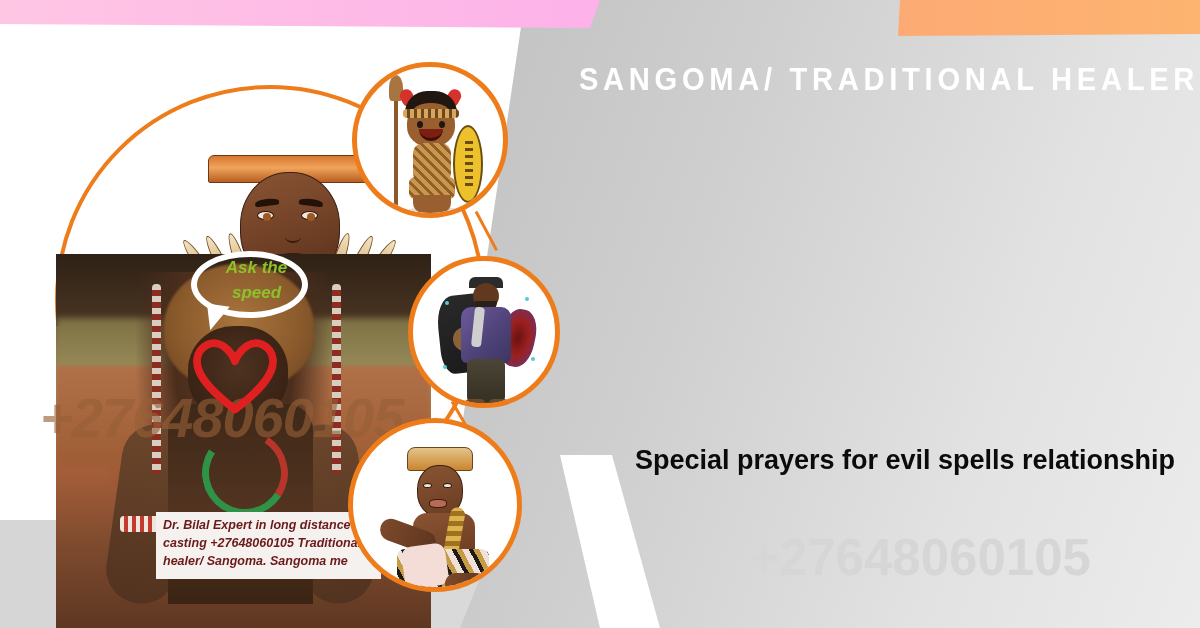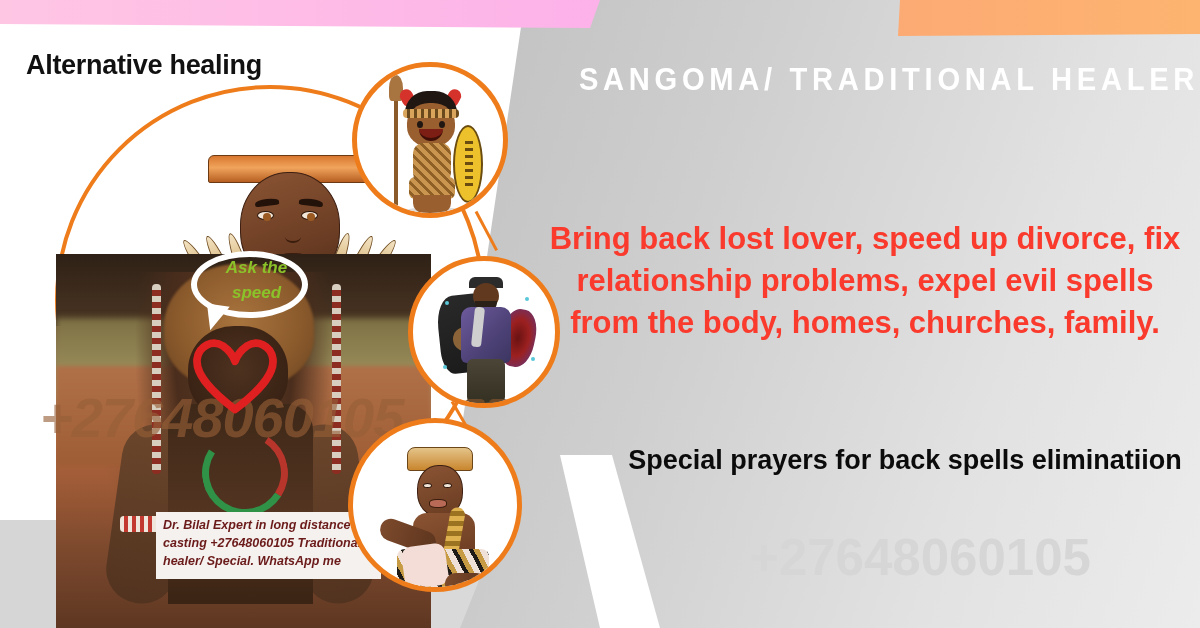--- a/index.html
+++ b/index.html
@@ -354,21 +354,20 @@
   <div class="bg-layer">
     <div class="gray-panel"></div>
     <div class="gray-foot-left"></div>
     <div class="gray-foot-mid"></div>
     <div class="top-bar-pink"></div>
     <div class="top-bar-orange"></div>
   </div>
 
   <div class="left-wrap">
 
-    <div class="headline-alt">Alternative healing</div>
 
     <div class="big-arc"></div>
 
     <div class="portrait">
       <div class="feather" style="left:32px;  transform:rotate(-34deg);"></div>
       <div class="feather" style="left:48px;  transform:rotate(-26deg);"></div>
       <div class="feather" style="left:64px;  transform:rotate(-19deg);"></div>
       <div class="feather" style="left:80px;  transform:rotate(-12deg);"></div>
       <div class="feather" style="left:96px;  transform:rotate(-5deg);"></div>
       <div class="feather" style="left:112px; transform:rotate(3deg);"></div>
@@ -422,21 +421,21 @@
 
     <div class="heart">
       <svg viewBox="0 0 100 90" xmlns="http://www.w3.org/2000/svg">
         <path d="M50 84 C 16 58, 4 40, 6 25 C 8 10, 24 2, 36 10 C 43 15, 48 22, 50 28 C 52 22, 57 15, 64 10 C 76 2, 92 10, 94 25 C 96 40, 84 58, 50 84 Z" fill="none" stroke="#e02020" stroke-width="9" stroke-linejoin="round"></path>
       </svg>
     </div>
 
     <div class="caption">
       <div class="caption-text">Dr. Bilal Expert in long distance</div>
       <div class="caption-text">casting +27648060105 Traditional</div>
-      <div class="caption-text">healer/ Special. WhatsApp me</div>
+      <div class="caption-text">healer/ Sangoma. Sangoma me</div>
     </div>
 
     <div class="connector" style="left:476px; top:210px; width:44px; transform:rotate(62deg);"></div>
     <div class="connector" style="left:452px; top:400px; width:42px; transform:rotate(60deg);"></div>
 
     <div class="bub bub-1">
       <div class="w-shadow"></div>
       <div class="w-spear"></div>
       <div class="w-spear-tip"></div>
       <div class="w-hair-red-l"></div>
@@ -488,19 +487,18 @@
       <div class="d-sash"></div>
       <div class="d-skirt"></div>
       <div class="d-wrap"></div>
       <div class="d-leg"></div>
     </div>
   </div>
 
   <div class="kicker">SANGOMA/ TRADITIONAL HEALER</div>
 
 
-  <div class="services">Bring back lost lover, speed up divorce, fix relationship problems, expel evil spells from the body, homes, churches, family.</div>
-
-  <div class="prayers">Special prayers for  back spells eliminatiion</div>
+
+  <div class="prayers">Special prayers for  evil spells relationship</div>
 
   <div class="phone-ghost">+27648060105</div>
 
 </div>
 
 </body></html>

